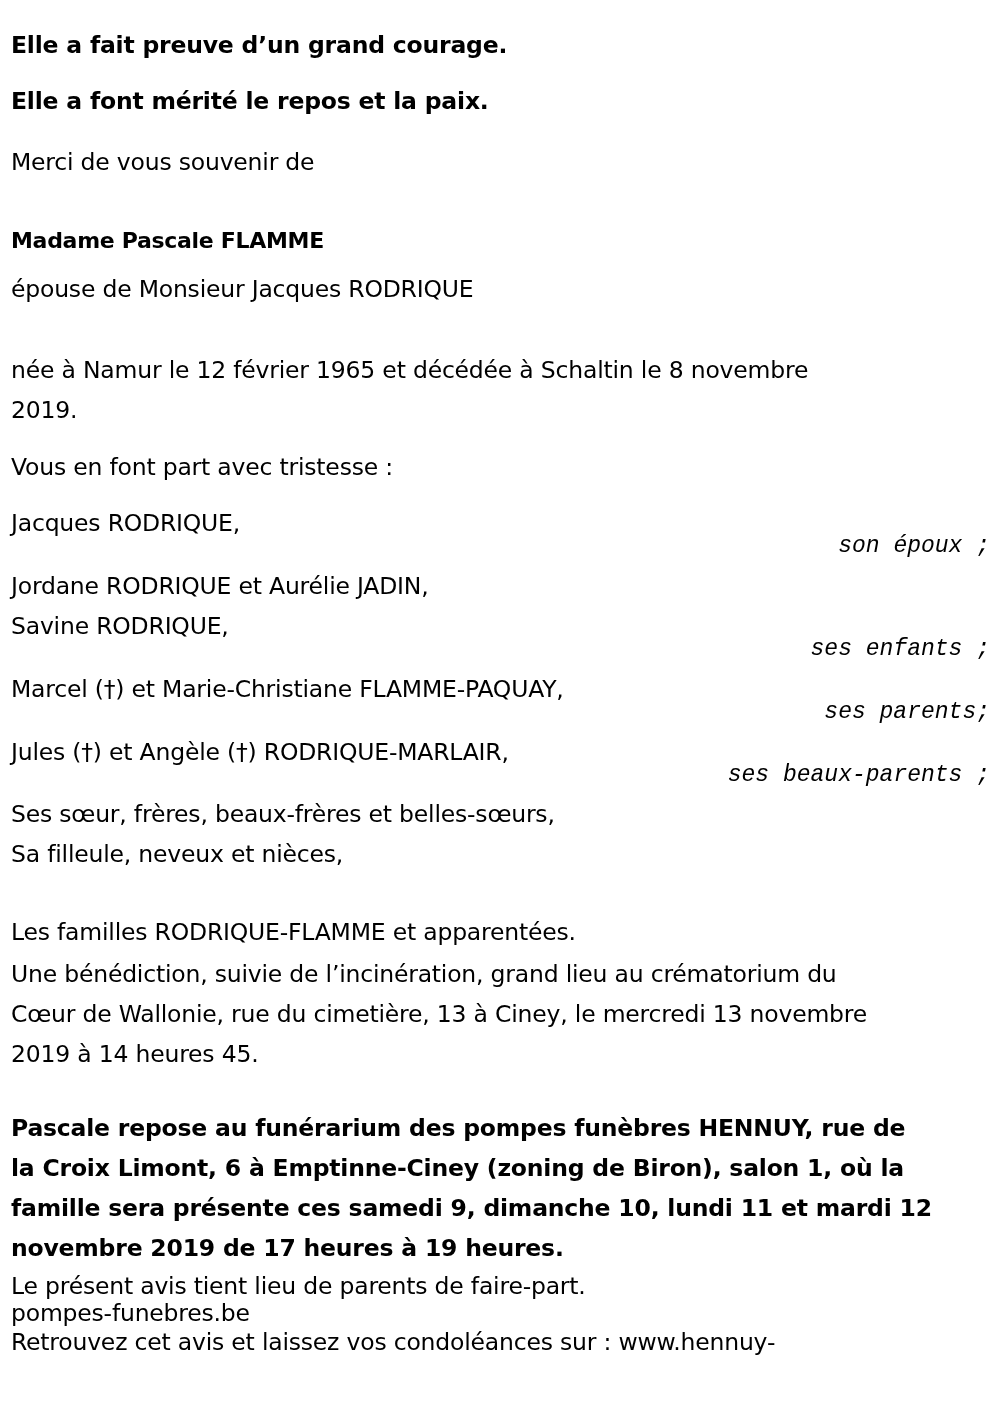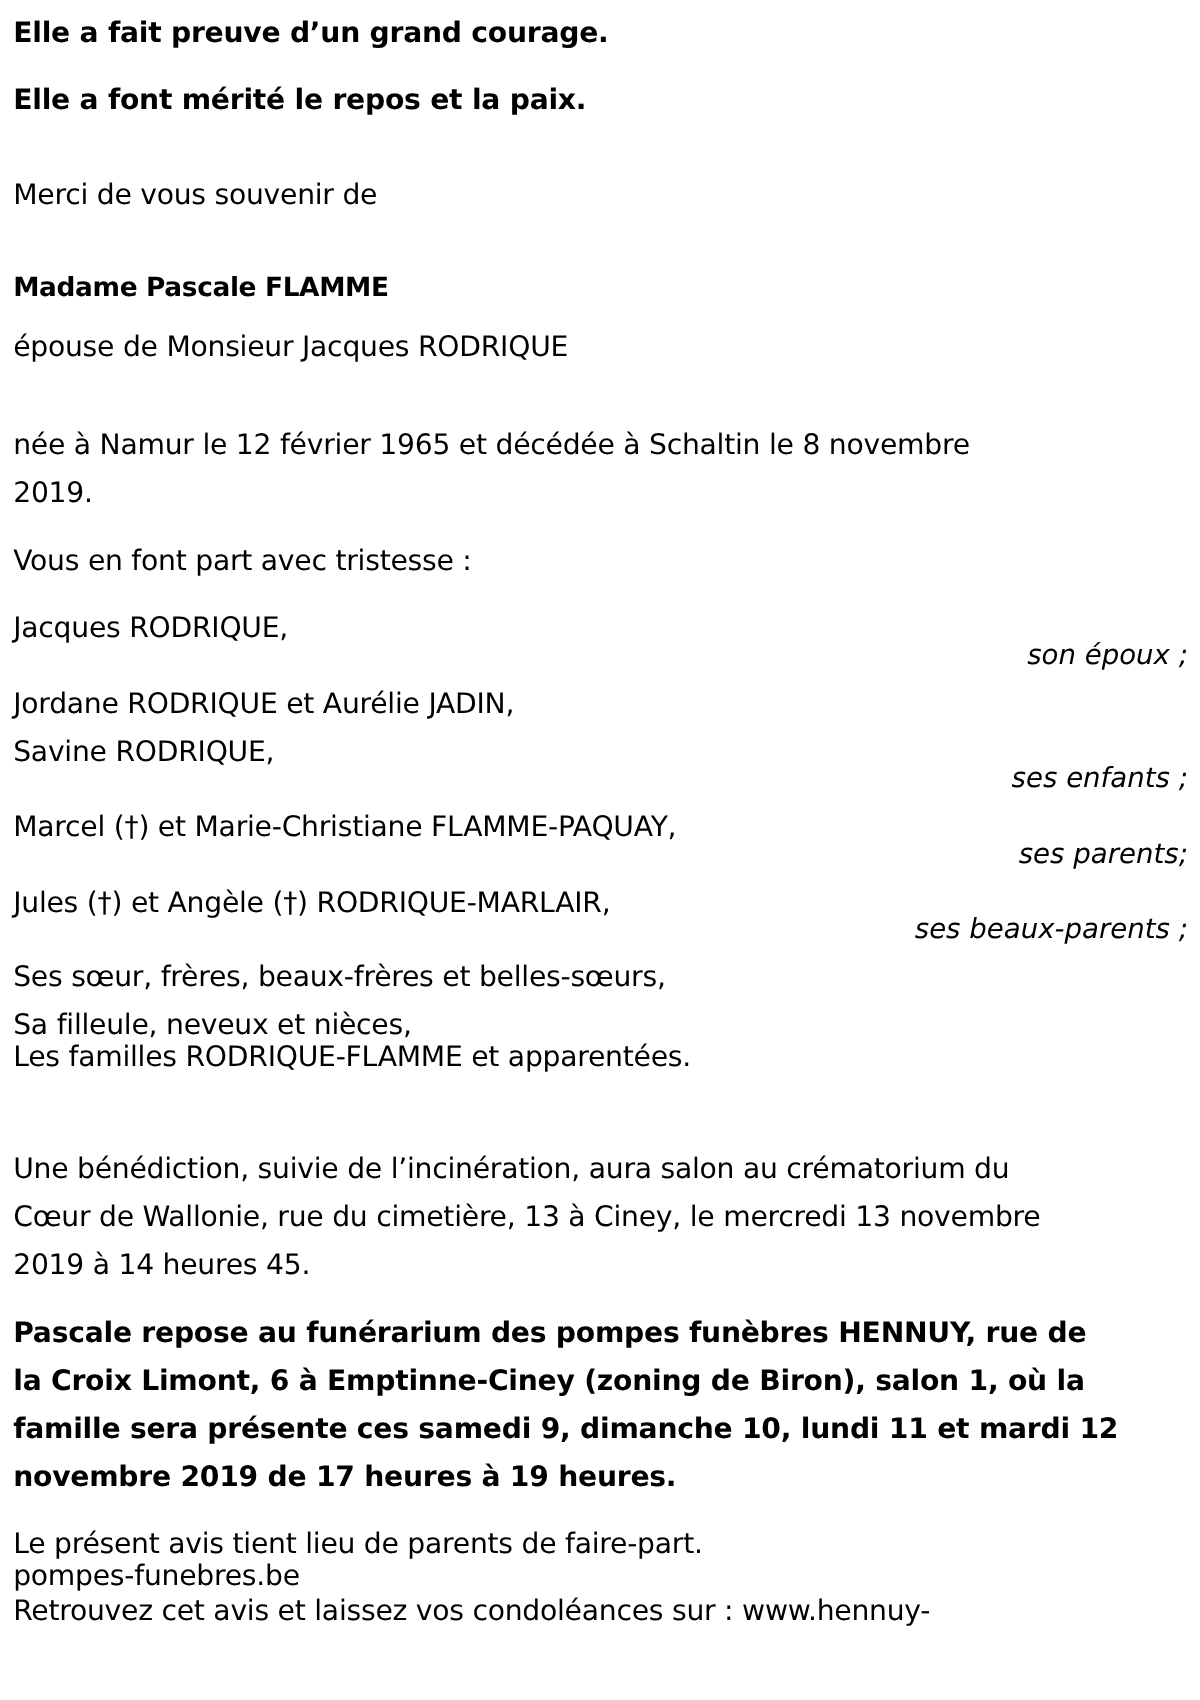--- a/index.html
+++ b/index.html
@@ -1,21 +1,21 @@
 <!DOCTYPE html>
 <html><head>
 <meta charset="utf-8">
 <style>
   html, body { margin: 0; padding: 0; background: #ffffff; }
   body { width: 1000px; height: 1417px; position: relative; overflow: hidden;
          font-family: "DejaVu Sans", sans-serif; color: #000; }
   .ln { position: absolute; left: 11px; white-space: nowrap; font-size: 23.5px; line-height: 30px; letter-spacing: -0.2px; }
-  .b { font-weight: bold; }
+  .b { font-weight: bold; margin-top: 18px; }
   .title { font-size: 22px; line-height: 42px; font-weight: bold; letter-spacing: -0.3px; }
-  .rel { position: absolute; right: 10px; left: auto; font-style: italic; font-size: 23px; line-height: 28px; white-space: nowrap; }
+  .rel { position: absolute; right: 10px; left: auto; font-style: italic; font-size: 23px; line-height: 28px; white-space: nowrap; font-family: Liberation Mono, monospace; }
 </style>
 </head>
 <body>
 
 <div>
 
   <div class="ln b" style="top:12px">Elle a fait preuve d’un grand courage.</div>
   <div class="ln b" style="top:68px">Elle a font mérité le repos et la paix.</div>
 
   <div class="ln" style="top:147px">Merci de vous souvenir de</div>
@@ -36,23 +36,23 @@
   <div class="rel" style="top:635px">ses enfants ;</div>
 
   <div class="ln" style="top:674px">Marcel (†) et Marie-Christiane FLAMME-PAQUAY,</div>
   <div class="rel" style="top:698px">ses parents;</div>
 
   <div class="ln" style="top:737px">Jules (†) et Angèle (†) RODRIQUE-MARLAIR,</div>
   <div class="rel" style="top:761px">ses beaux-parents ;</div>
 
   <div class="ln" style="top:799px">Ses sœur, frères, beaux-frères et belles-sœurs,</div>
   <div class="ln" style="top:839px">Sa filleule, neveux et nièces,</div>
-  <div class="ln" style="top:865px">Les familles RODRIQUE-FLAMME et apparentées.</div>
+  <div class="ln" style="top:917px">Les familles RODRIQUE-FLAMME et apparentées.</div>
 
-  <div class="ln" style="top:959px">Une bénédiction, suivie de l’incinération, aura salon au crématorium du</div>
+  <div class="ln" style="top:959px">Une bénédiction, suivie de l’incinération, grand lieu au crématorium du</div>
   <div class="ln" style="top:999px">Cœur de Wallonie, rue du cimetière, 13 à Ciney, le mercredi 13 novembre</div>
   <div class="ln" style="top:1039px">2019 à 14 heures 45.</div>
 
   <div class="ln b" style="top:1095px">Pascale repose au funérarium des pompes funèbres HENNUY, rue de</div>
   <div class="ln b" style="top:1135px">la Croix Limont, 6 à Emptinne-Ciney (zoning de Biron), salon 1, où la</div>
   <div class="ln b" style="top:1175px">famille sera présente ces samedi 9, dimanche 10, lundi 11 et mardi 12</div>
   <div class="ln b" style="top:1215px">novembre 2019 de 17 heures à 19 heures.</div>
 
   <div class="ln" style="top:1271px">Le présent avis tient lieu de parents de faire-part.</div>
 

